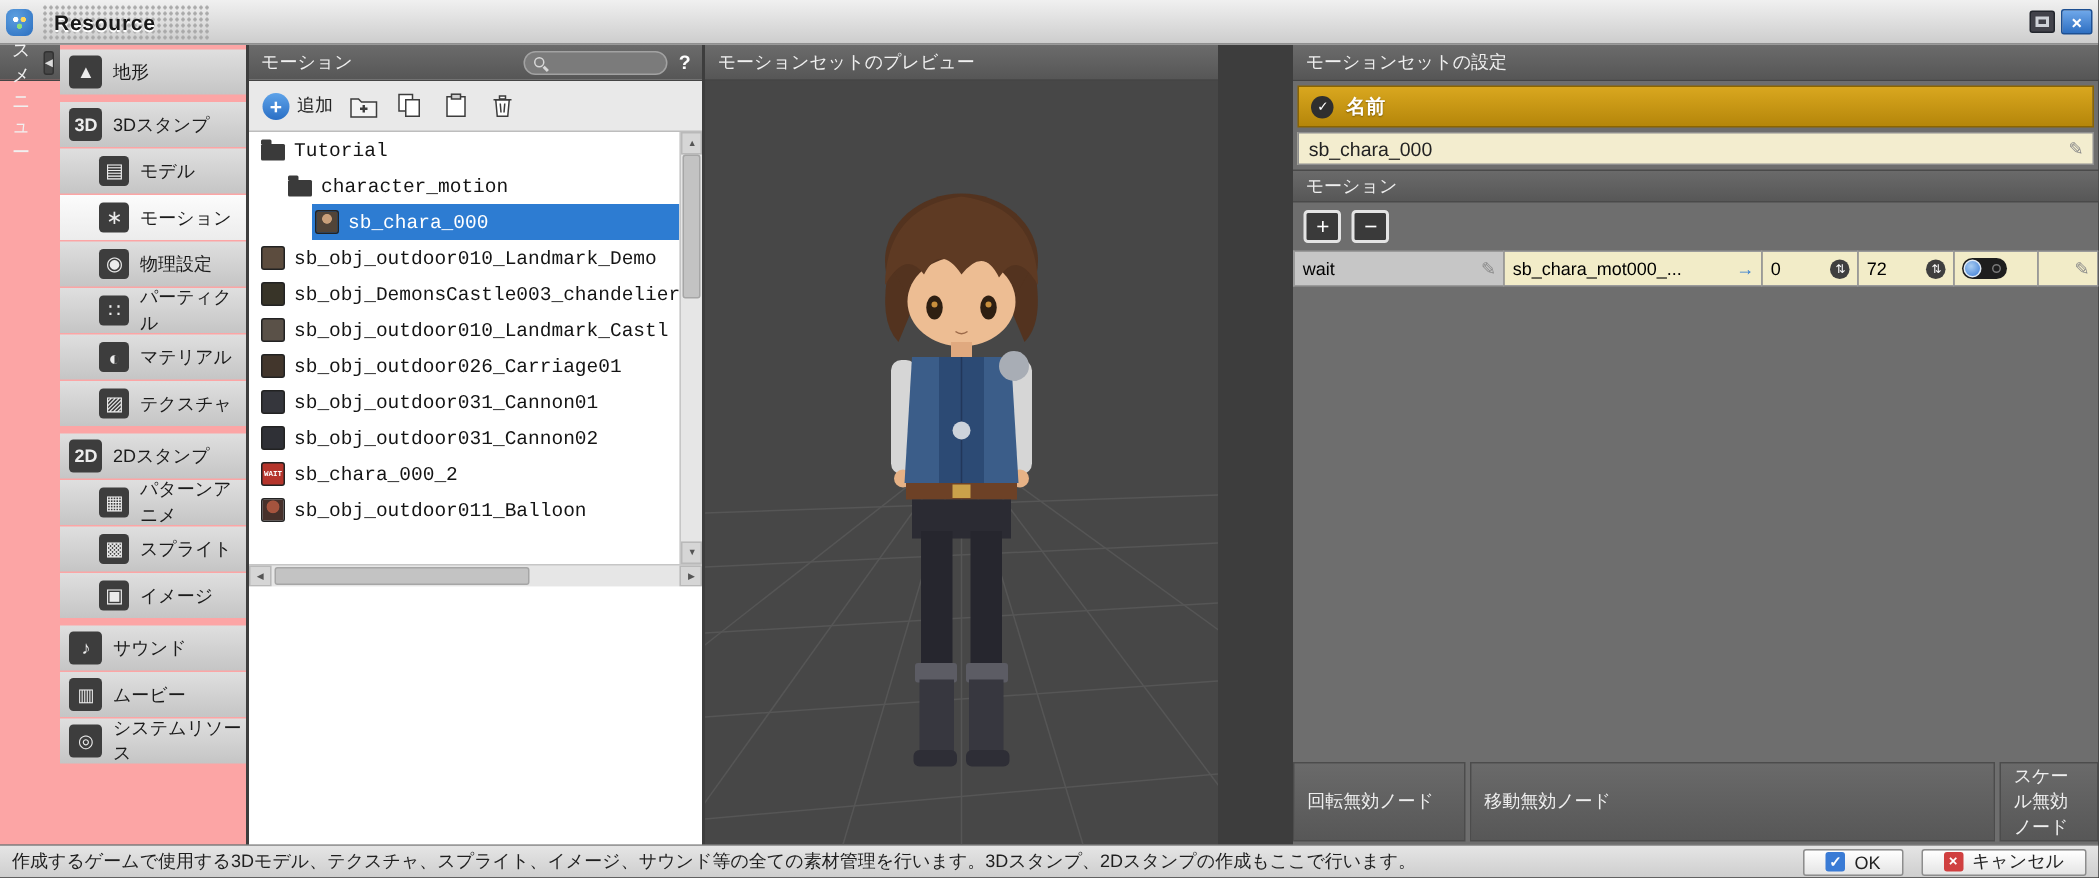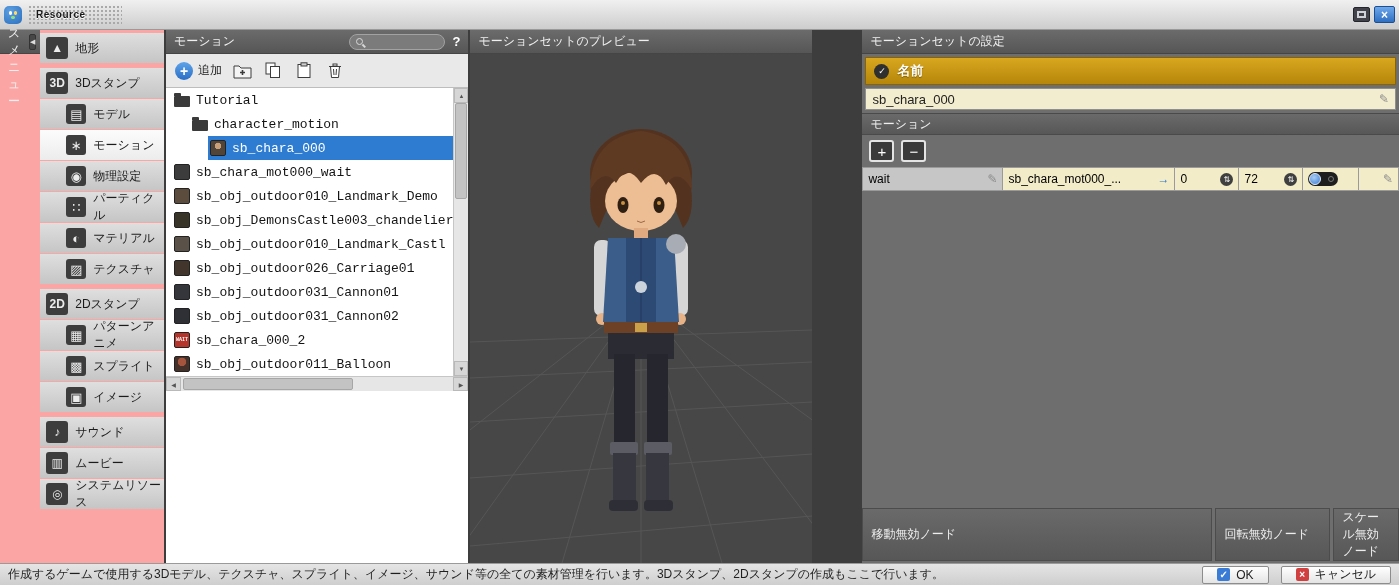--- a/index.html
+++ b/index.html
@@ -15,21 +15,21 @@
     display:flex; align-items:center; padding:0 4px; gap:6px; }
   .app-icon { width:18px; height:18px; border-radius:5px; flex:0 0 18px;
     background:radial-gradient(circle at 35% 30%, #5d9fe0, #2b6fc0); position:relative; }
   .app-icon::after { content:""; position:absolute; inset:4px;
     background:
       radial-gradient(circle at 25% 30%, #fff 1.6px, transparent 2px),
       radial-gradient(circle at 75% 30%, #ffd85e 1.6px, transparent 2px),
       radial-gradient(circle at 50% 75%, #8ee07a 1.6px, transparent 2px); }
   .title-band { background-image:radial-gradient(#a9a9a9 1px, transparent 1.3px); background-size:4px 4px;
     padding:4px 36px 4px 8px; display:flex; align-items:center; }
-  .title { font-size:10px; font-weight:bold; color:#181818; letter-spacing:.5px; text-shadow:0 1px 0 #ffffff; }
+  .title { font-size:14px; font-weight:bold; color:#181818; letter-spacing:.5px; text-shadow:0 1px 0 #ffffff; }
   .win-controls { margin-left:auto; display:flex; gap:4px; align-items:center; }
   .restore-btn { width:17px; height:15px; background:#42424a; border:1px solid #22252c; border-radius:2px; position:relative; }
   .restore-btn::after { content:""; position:absolute; inset:3px; border:2px solid #cfd2d8; }
   .close-btn { width:21px; height:17px; background:linear-gradient(#6fa8ea,#2e6fc2); border:1px solid #1c4f92;
     border-radius:2px; color:#fff; font-size:12px; font-weight:bold; display:flex; align-items:center; justify-content:center; }
 
   
   .main { flex:1; min-height:0; display:flex; gap:2px; background:#3d3d3d; }
   .panel-header { flex:0 0 24px; height:24px; background:linear-gradient(#6b6b6b,#565656);
     border-bottom:1px solid #454545; color:#f0f0f0; font-size:12px; display:flex; align-items:center; padding:0 8px; }
@@ -298,26 +298,20 @@
           <div class="tree-item ind1">
             <div class="ti-inner">
                 <span class="folder-ico"></span>
               <span class="tree-label">character_motion</span>
               </div>
           </div>
           <div class="tree-item ind2 selected">
             <div class="ti-inner">
                 <span class="thumb t-chara"></span>
               <span class="tree-label">sb_chara_000</span>
-              </div>
-          </div>
-          <div class="tree-item ind0">
-            <div class="ti-inner">
-                <span class="thumb t-wait"></span>
-              <span class="tree-label">sb_chara_mot000_wait</span>
               </div>
           </div>
           <div class="tree-item ind0">
             <div class="ti-inner">
                 <span class="thumb t-land1"></span>
               <span class="tree-label">sb_obj_outdoor010_Landmark_Demo</span>
               </div>
           </div>
           <div class="tree-item ind0">
             <div class="ti-inner">
@@ -511,22 +505,22 @@
             <span class="pencil right">✎</span>
           </div>
               </td>
         </tr>
       </tbody>
         </table>
 
       <div class="filler"></div>
 
       <div class="node-bars">
+        <div class="node-bar nb2">回転無効ノード</div>
         <div class="node-bar nb1">移動無効ノード</div>
-        <div class="node-bar nb2">回転無効ノード</div>
         <div class="node-bar nb3">スケール無効ノード</div>
       </div>
     </section>
   </div>
 
   <div class="statusbar">
     <span class="status-text">作成するゲームで使用する3Dモデル、テクスチャ、スプライト、イメージ、サウンド等の全ての素材管理を行います。3Dスタンプ、2Dスタンプの作成もここで行います。</span>
     <span class="sb-buttons">
       <button class="dlg-btn">
         <span class="ico-sq ico-check">✓</span>

